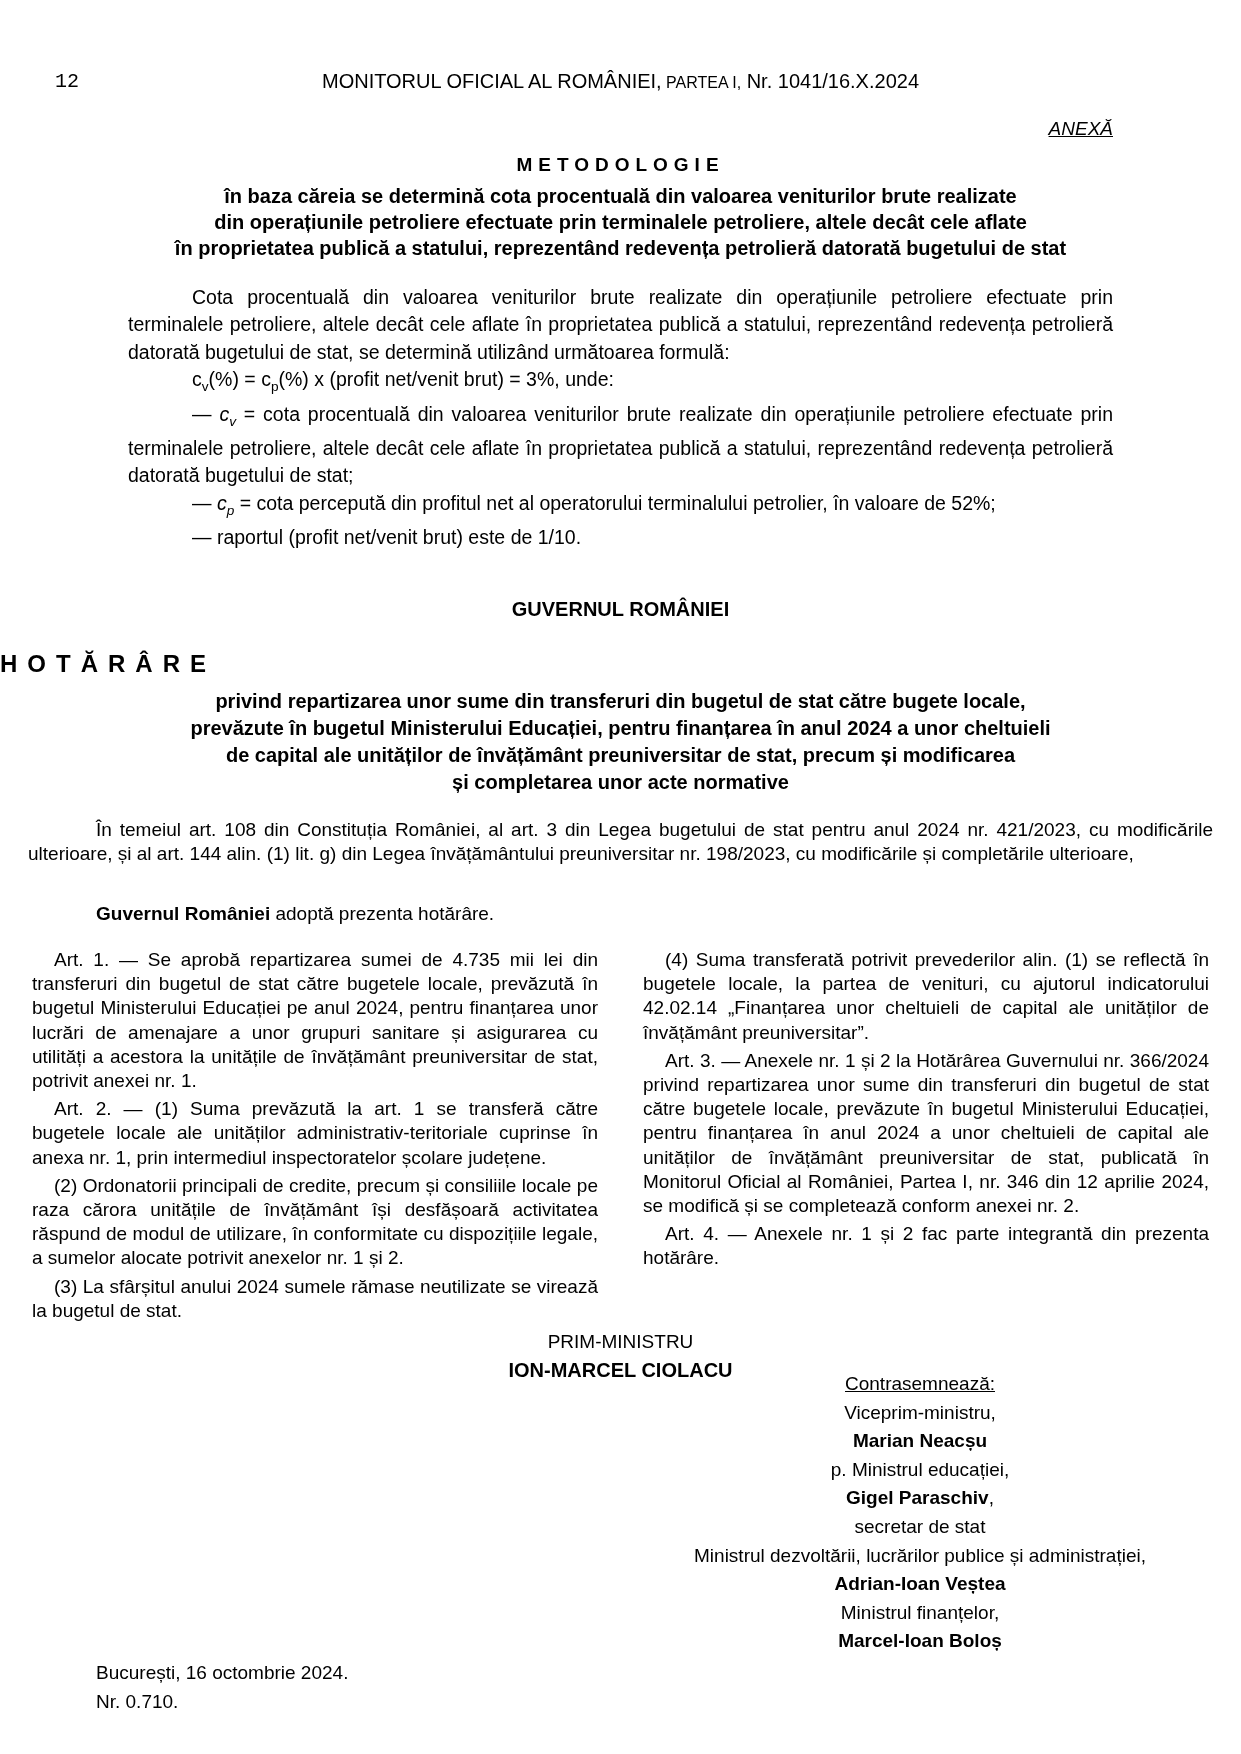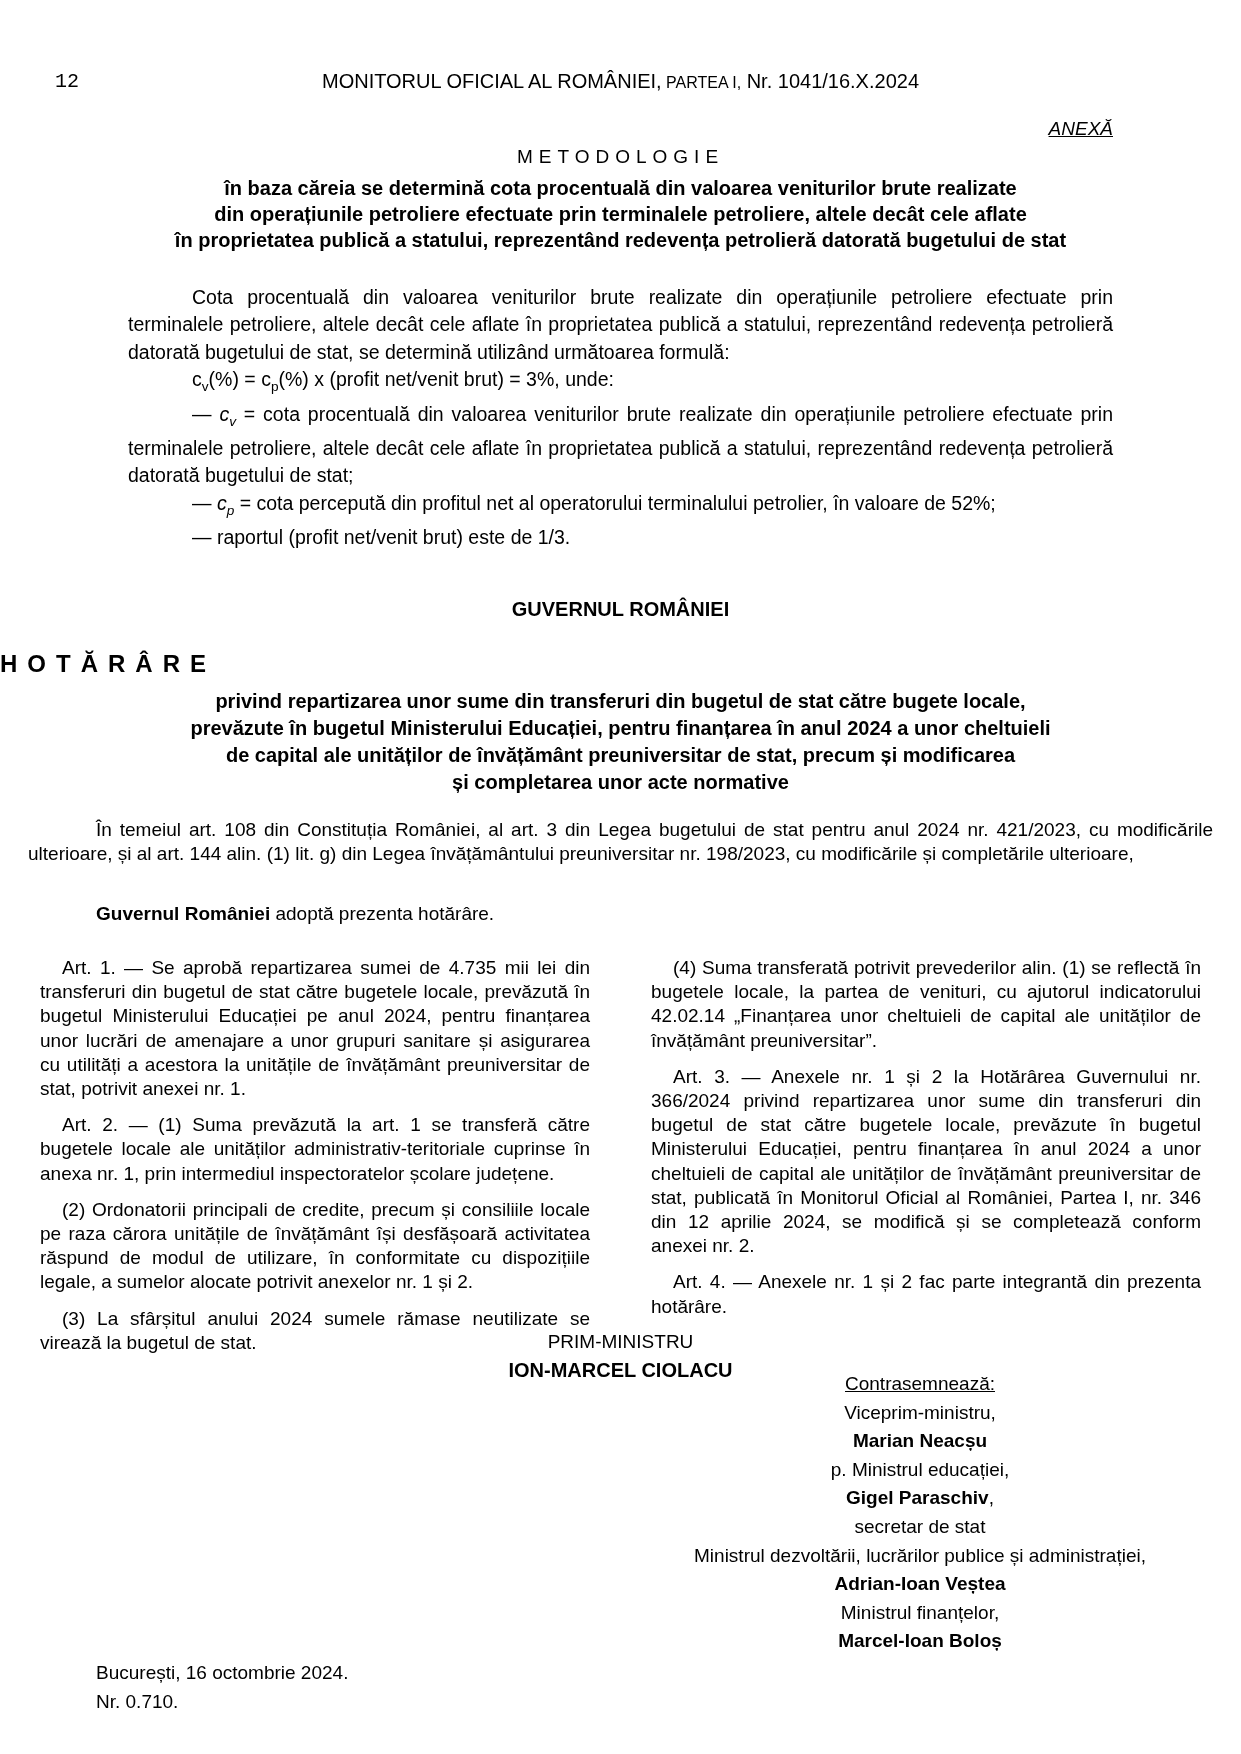--- a/index.html
+++ b/index.html
@@ -9,38 +9,38 @@
   }
   .abs{position:absolute;}
   
   .page-num{left:55px;top:70px;font-size:20px;font-family:Liberation Mono, monospace;}
   .header-line{left:0;top:70px;width:100%;text-align:center;font-size:20px;}
   .header-part2{font-size:16px;}
   .annex-label{left:128px;top:118px;width:985px;text-align:right;font-style:italic;font-size:19px;}
   .annex-label span{text-decoration:underline;}
   
   .metod-head{left:128px;top:146px;width:985px;text-align:center;}
-  .metod-title{font-weight:normal;font-size:19px;letter-spacing:6px;margin:0 0 7px 0;}
+  .metod-title{font-weight:bold;font-size:19px;letter-spacing:6px;margin:8px 0 7px 0;}
   .metod-sub{font-weight:bold;font-size:20px;line-height:26px;margin:0;}
   .metod-body{left:128px;top:284px;width:985px;font-size:19.5px;line-height:27.4px;text-align:justify;}
   .metod-p{margin:0;text-indent:64px;}
   sub{font-size:70%;}
   .var-italic{font-style:italic;}
   
   .guvern-heading{left:0;top:598px;width:100%;text-align:center;font-weight:bold;font-size:20px;}
   .hot-title{left:0;top:650px;width:100%;text-align:left;font-weight:bold;font-size:24px;letter-spacing:10px;}
   .hot-subtitle{left:0;top:688px;width:100%;text-align:center;font-weight:bold;font-size:20px;line-height:27px;}
   .preamble{left:28px;top:818px;width:1185px;font-size:19px;line-height:23.5px;text-align:justify;text-indent:68px;margin:0;}
   .adoption{left:96px;top:903px;font-size:19px;}
   .adoption b{font-weight:bold;}
   
   .col{top:944px;width:574px;font-size:19px;line-height:24.2px;text-align:justify;}
   .col-left{left:28px;}
   .col-right{left:639px;}
-  .col p{margin:12px;text-indent:22px;}
+  .col p{margin:4px;text-indent:22px;}
   
   .pm-block{left:0;top:1328px;width:100%;text-align:center;font-size:19px;line-height:28px;}
   .pm-name{font-weight:bold;font-size:20px;}
   .countersign{left:620px;top:1370px;width:600px;text-align:center;font-size:19px;line-height:28.6px;}
   .countersign .u{text-decoration:underline;}
   .countersign .b{font-weight:bold;}
   
   .footer{left:96px;top:1658px;font-size:19px;line-height:29px;}
 </style>
 </head>
@@ -61,21 +61,21 @@
   <p class="metod-sub">în baza căreia se determină cota procentuală din valoarea veniturilor brute realizate</p>
   <p class="metod-sub">din operațiunile petroliere efectuate prin terminalele petroliere, altele decât cele aflate</p>
   <p class="metod-sub">în proprietatea publică a statului, reprezentând redevența petrolieră datorată bugetului de stat</p>
 </div>
 
 <div class="abs metod-body">
   <p class="metod-p">Cota procentuală din valoarea veniturilor brute realizate din operațiunile petroliere efectuate prin terminalele petroliere, altele decât cele aflate în proprietatea publică a statului, reprezentând redevența petrolieră datorată bugetului de stat, se determină utilizând următoarea formulă:</p>
   <p class="metod-p"><span>c</span><sub>v</sub><span>(%) = c</span><sub>p</sub><span>(%) x (profit net/venit brut) = 3%, unde:</span></p>
   <p class="metod-p"><span>— </span><span class="var-italic">c</span><sub class="var-italic">v</sub><span> = cota procentuală din valoarea veniturilor brute realizate din operațiunile petroliere efectuate prin terminalele petroliere, altele decât cele aflate în proprietatea publică a statului, reprezentând redevența petrolieră datorată bugetului de stat;</span></p>
   <p class="metod-p"><span>— </span><span class="var-italic">c</span><sub class="var-italic">p</sub><span> = cota percepută din profitul net al operatorului terminalului petrolier, în valoare de 52%;</span></p>
-  <p class="metod-p">— raportul (profit net/venit brut) este de 1/3.</p>
+  <p class="metod-p">— raportul (profit net/venit brut) este de 1/10.</p>
 </div>
 
 <div class="abs guvern-heading">GUVERNUL ROMÂNIEI</div>
 
 <div class="abs hot-title">HOTĂRÂRE</div>
 
 <div class="abs hot-subtitle">
   <div>privind repartizarea unor sume din transferuri din bugetul de stat către bugete locale,</div>
   <div>prevăzute în bugetul Ministerului Educației, pentru finanțarea în anul 2024 a unor cheltuieli</div>
   <div>de capital ale unităților de învățământ preuniversitar de stat, precum și modificarea</div>

